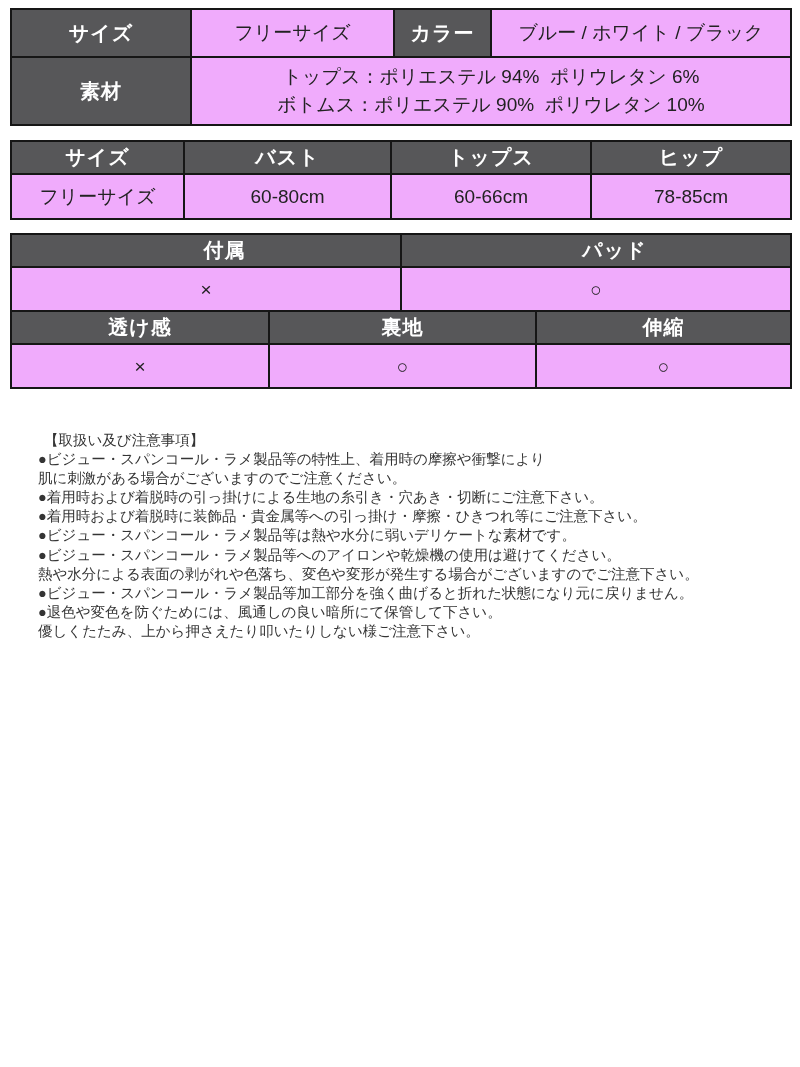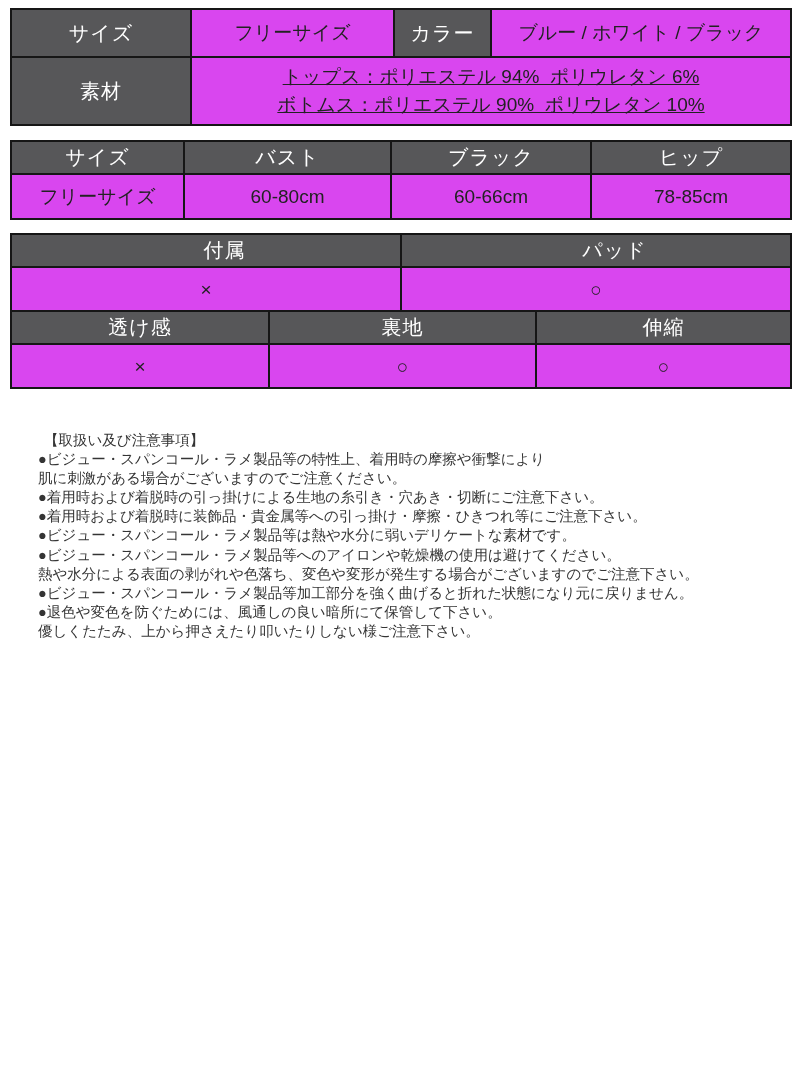--- a/index.html
+++ b/index.html
@@ -16,33 +16,33 @@
     border-collapse: collapse;
     table-layout: fixed;
     text-align: center;
   }
   table.spec td {
     border: 2px solid #161616;
     text-align: center;
     vertical-align: middle;
     font-size: 19px;
     color: #222222;
-    background: #d946ef;
+    background: #f0abfc;
     padding: 2px 4px;
   }
   table.spec td.hdr {
     background: #575759;
     color: #ffffff;
     font-size: 20px;
-    font-weight: normal;
+    font-weight: bold;
     letter-spacing: 1px;
   }
   .t1 .row-top td { height: 48px; }
   .t1 .row-mat td { height: 68px; }
-  .material-line { white-space: pre; line-height: 28px; font-size: 19px; text-decoration: underline; }
+  .material-line { white-space: pre; line-height: 28px; font-size: 19px; }
 
   .t2 { margin-top: 14px; }
   .t2 .hrow td { height: 31px; }
   .t2 .vrow td { height: 45px; }
 
   .t3 { margin-top: 13px; }
   .t3 .hrow td { height: 31px; padding-left: 41px; }
   .t3 .vrow td { height: 44px; }
 
   .t4 { margin-top: -2px; padding-left: 48px; }
@@ -96,21 +96,21 @@
     <colgroup>
         <col style="width:173px">
         <col style="width:207px">
         <col style="width:200px">
         <col style="width:200px">
       </colgroup>
     <tbody>
         <tr class="hrow">
       <td class="hdr">サイズ</td>
       <td class="hdr">バスト</td>
-      <td class="hdr">ブラック</td>
+      <td class="hdr">トップス</td>
       <td class="hdr">ヒップ</td>
     </tr>
     <tr class="vrow">
       <td>フリーサイズ</td>
       <td>60-80cm</td>
       <td>60-66cm</td>
       <td>78-85cm</td>
     </tr>
   </tbody>
     </table>

